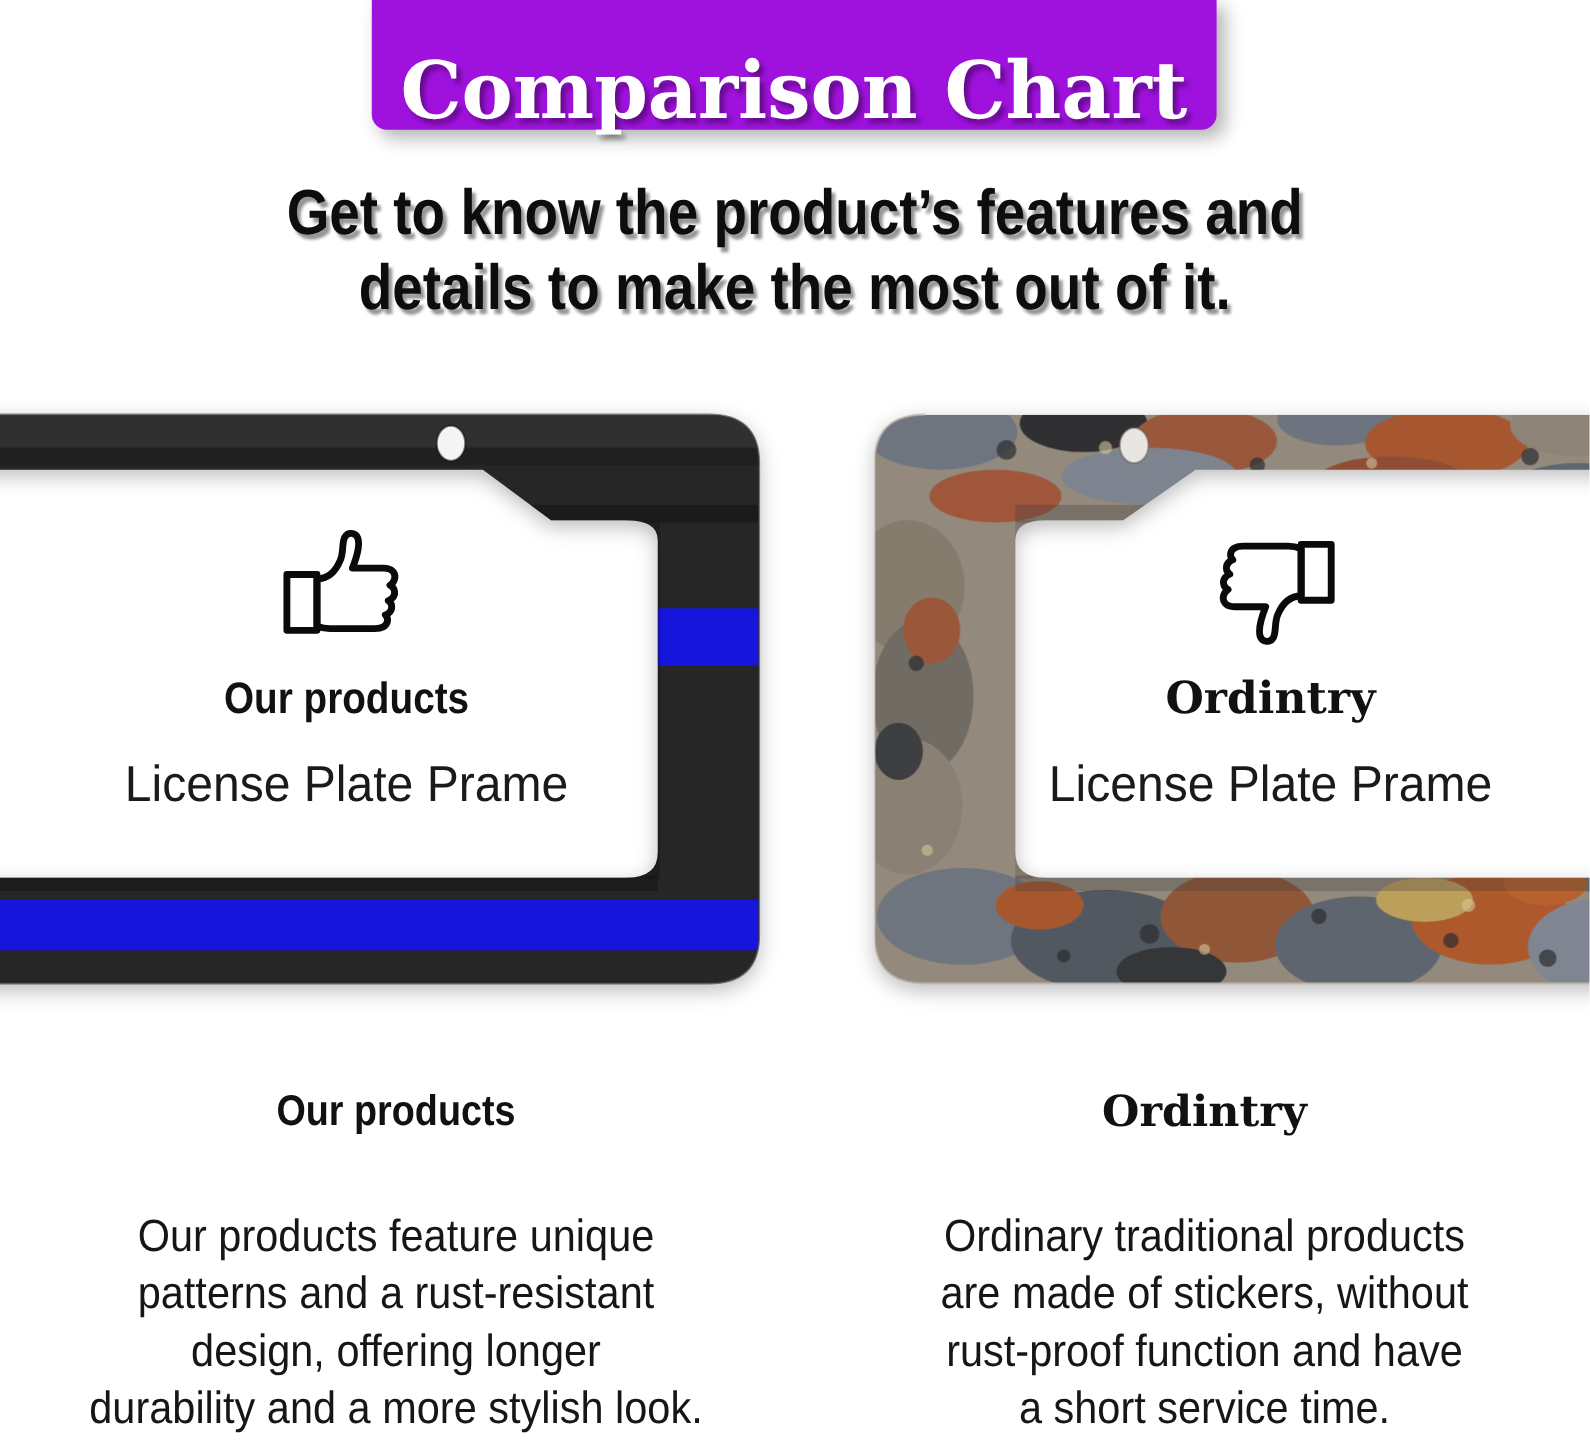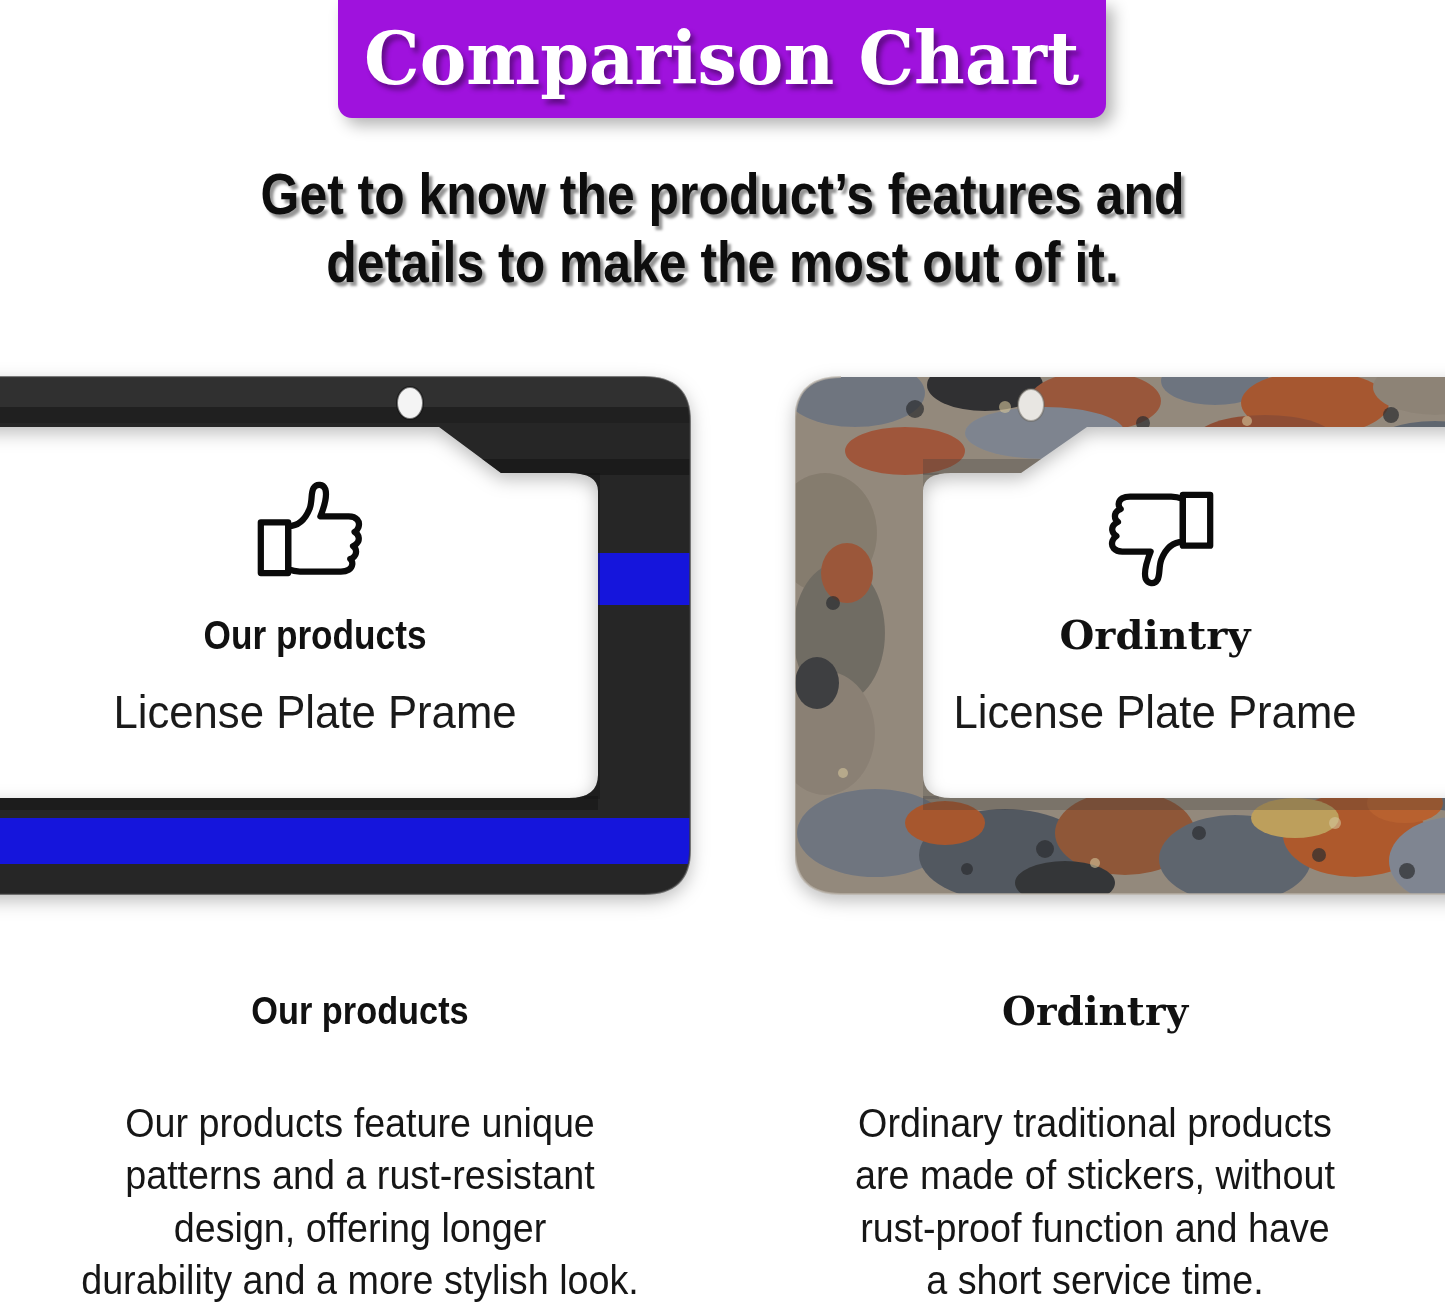--- a/index.html
+++ b/index.html
@@ -27,21 +27,21 @@
   #title-banner {
     position: absolute;
     left: 338px;
     top: 0px;
     width: 768px;
     height: 118px;
     background: #9f12dd;
     border-radius: 0 0 14px 14px;
     box-shadow: 7px 7px 16px rgba(0,0,0,0.30);
     display: flex;
-    align-items: center;
+    align-items: flex-end;
     justify-content: center;
     box-sizing: border-box;
   }
   #title-banner-text {
     font-family: "DejaVu Serif", "Liberation Serif", serif;
     font-weight: bold;
     font-size: 72px;
     color: #ffffff;
     letter-spacing: 0px;
     line-height: 1;

